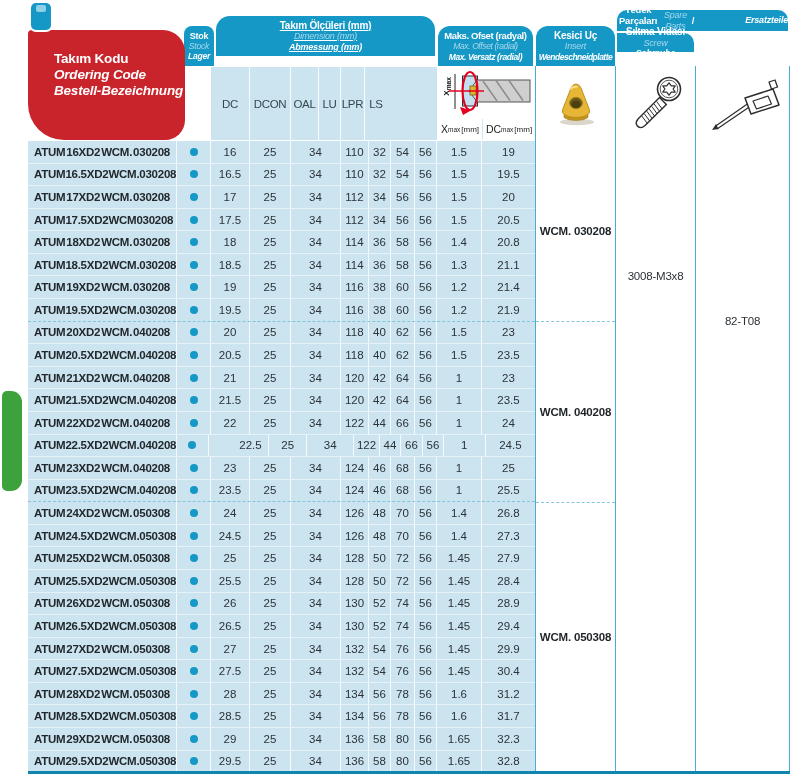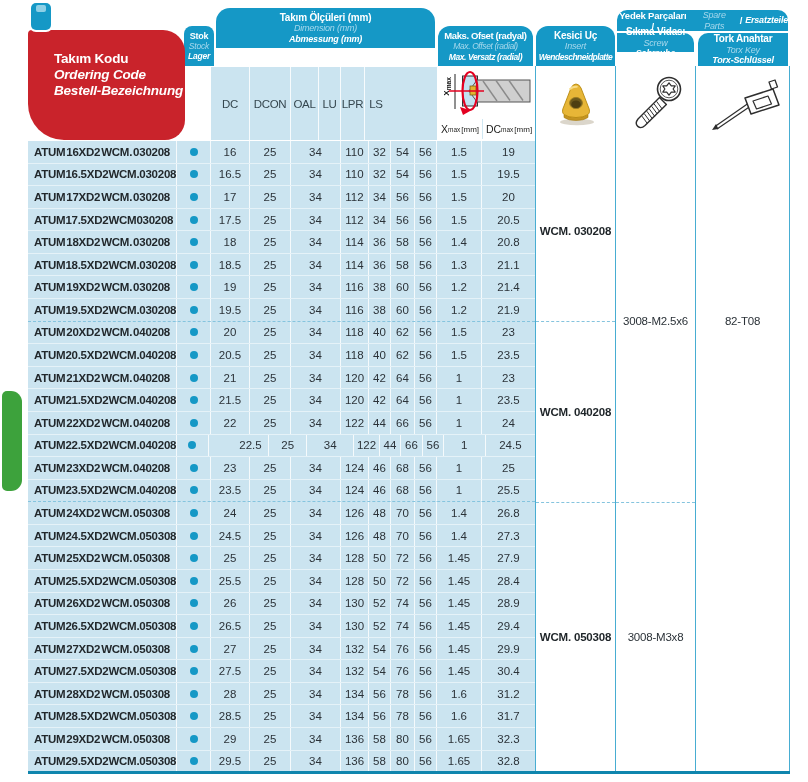--- a/index.html
+++ b/index.html
@@ -27,31 +27,31 @@
 
   
   .hblock{position:absolute;background:var(--teal);color:#fff;text-align:center;
           display:flex;flex-direction:column;justify-content:center;box-sizing:border-box;}
   .hblock .tl{font-size:10px;font-weight:700;line-height:11px;letter-spacing:-.2px;}
   .hblock .el{font-size:9px;font-style:italic;color:var(--entext);line-height:10.5px;letter-spacing:-.2px;}
   .hblock .dl{font-size:9px;font-weight:700;font-style:italic;line-height:10.5px;letter-spacing:-.2px;}
   #blk-stock{left:184px;top:26px;width:30px;height:40px;border-radius:8px 8px 0 0;}
   #blk-stock .tl{font-size:9px;line-height:10px;}
   #blk-stock .el,#blk-stock .dl{font-size:8.5px;line-height:10px;}
-  #blk-dims{left:216px;top:8px;width:219px;height:40px;border-radius:14px 14px 0 0;}
+  #blk-dims{left:216px;top:16px;width:219px;height:40px;border-radius:14px 14px 0 0;text-decoration:underline;}
   #blk-offset{left:438px;top:26px;width:95px;height:40px;border-radius:12px 12px 0 0;}
   #blk-offset .tl{font-size:9.5px;letter-spacing:-.4px;}
   #blk-offset .el,#blk-offset .dl{font-size:8.5px;letter-spacing:-.4px;}
   #blk-insert{left:536px;top:26px;width:79px;height:40px;border-radius:12px 12px 0 0;}
   #blk-insert .dl{letter-spacing:-.5px;font-size:8.5px;}
   #band-spare{left:617px;top:10px;width:171px;height:21px;border-radius:10px 10px 0 0;
               flex-direction:row;align-items:center;justify-content:center;gap:3px;}
   #band-spare .tl{font-size:9.5px;}
   #band-spare .el{font-size:9px;}
-  #band-spare .dl{font-size:9px;}
+  #band-spare .dl{font-size:9px;margin-left:48px;}
   #blk-screw{left:617px;top:33px;width:77px;height:19px;border-radius:0 10px 0 0;}
   #blk-screw .tl,#blk-torx .tl{line-height:10.5px;}
   #blk-screw .el,#blk-screw .dl,#blk-torx .el,#blk-torx .dl{line-height:10px;}
   #blk-torx{left:698px;top:33px;width:90px;height:33px;border-radius:10px 0 0 0;}
 
   
   #subhead{position:absolute;left:211px;top:67px;width:226px;height:73px;background:var(--lblue);
            display:flex;box-sizing:border-box;}
   #subhead .sh-cell{display:flex;align-items:center;justify-content:center;box-sizing:border-box;
                     border-right:1px solid rgba(255,255,255,.85);font-size:11.5px;color:#36474f;
@@ -143,25 +143,20 @@
     <span class="tl">/</span>
     <span class="dl">Ersatzteile</span>
   </div>
 
   <div class="hblock" id="blk-screw">
     <div class="tl">Sıkma Vidası</div>
     <div class="el">Screw</div>
     <div class="dl">Schraube</div>
   </div>
 
-  <div class="hblock" id="blk-torx">
-    <div class="tl">Tork Anahtar</div>
-    <div class="el">Torx Key</div>
-    <div class="dl">Torx-Schlüssel</div>
-  </div>
 
   <div id="subhead">
       <div class="sh-cell" style="width: 39px;">DC</div>
       <div class="sh-cell" style="width: 41px;">DCON</div>
       <div class="sh-cell" style="width: 28px;">OAL</div>
       <div class="sh-cell" style="width: 22px;">LU</div>
       <div class="sh-cell" style="width: 24px;">LPR</div>
       <div class="sh-cell" style="width: 22px;">LS</div>
     </div>
 
@@ -795,23 +790,20 @@
           <line x1="23.8" y1="39.2" x2="29.3" y2="46.7"></line>
           <line x1="21.3" y1="41.7" x2="26.8" y2="49.2"></line>
           <line x1="18.9" y1="44.1" x2="24.4" y2="51.6"></line>
         </g>
         <circle cx="46" cy="17" r="11.5" fill="#fff" stroke="#2e2e2e" stroke-width="1.6"></circle>
         <circle cx="46" cy="17" r="8.8" fill="none" stroke="#2e2e2e" stroke-width="0.8"></circle>
         <polygon points="46,10.8 48.3,13.9 52.2,13.9 50.1,17 52.2,20.1 48.3,20.1 46,23.2 43.7,20.1 39.8,20.1 41.9,17 39.8,13.9 43.7,13.9" fill="none" stroke="#2e2e2e" stroke-width="1.2" stroke-linejoin="round"></polygon>
       </svg>
     </div>
     <div class="spare-groups" id="screw-groups">
-        <div class="spare-group" style="height: 360.571px;">
-          <div class="spare-label">3008-M2.5x6</div>
-        </div>
         <div class="spare-group" style="height: 270.429px;">
           <div class="spare-label">3008-M3x8</div>
         </div>
       </div>
   </div>
 
   <div class="spare-col" id="col-torx">
     <div class="spare-img">
       <svg width="84" height="60" viewBox="0 0 84 60">
         <polygon points="11,56 15,50 17.5,55" fill="#2e2e2e"></polygon>

